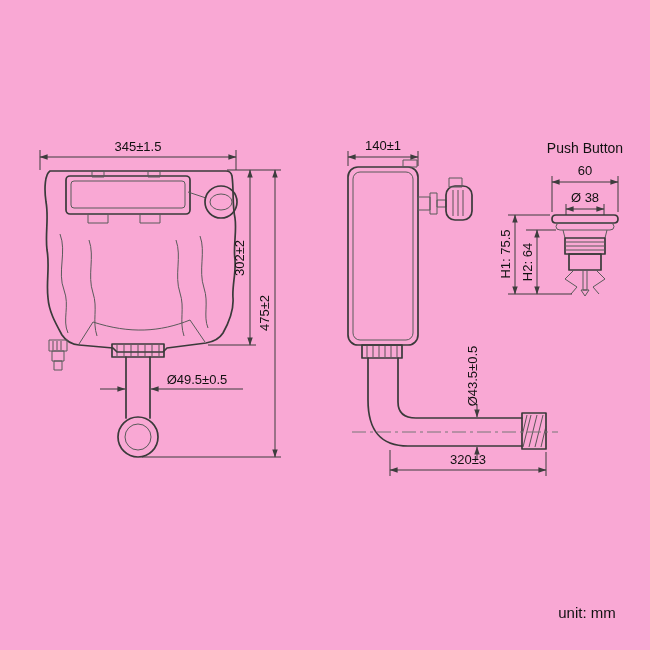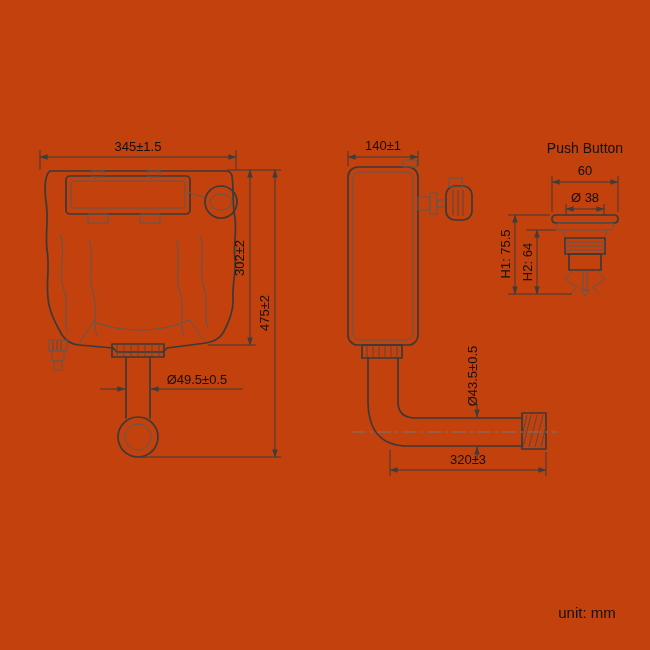--- a/index.html
+++ b/index.html
@@ -1,16 +1,16 @@
 <!DOCTYPE html>
 <html><head>
 <meta charset="utf-8">
 <style>
   html,body{margin:0;padding:0;background:#fff;}
-  .canvas{position:relative;width:650px;height:650px;background:#c2410c;overflow:hidden;}
+  .canvas{position:relative;width:650px;height:650px;background:#f9a8d4;overflow:hidden;}
   svg{display:block;}
   .ln{stroke:#3a3a3a;stroke-width:1.7;fill:none;stroke-linejoin:round;stroke-linecap:round;}
   .ln2{stroke:#5a5a5a;stroke-width:1;fill:none;stroke-linejoin:round;}
   .dim{stroke:#3d3d3d;stroke-width:1;fill:none;}
   .hatch{stroke:#4a4a4a;stroke-width:0.9;fill:none;}
   .cl{stroke:#777;stroke-width:1;fill:none;stroke-dasharray:14 4 3 4;}
   text{font-family:"Liberation Sans","DejaVu Sans",sans-serif;fill:#111;}
   .t13{font-size:13px;}
   .t14{font-size:14px;}
   .t15{font-size:15px;}

